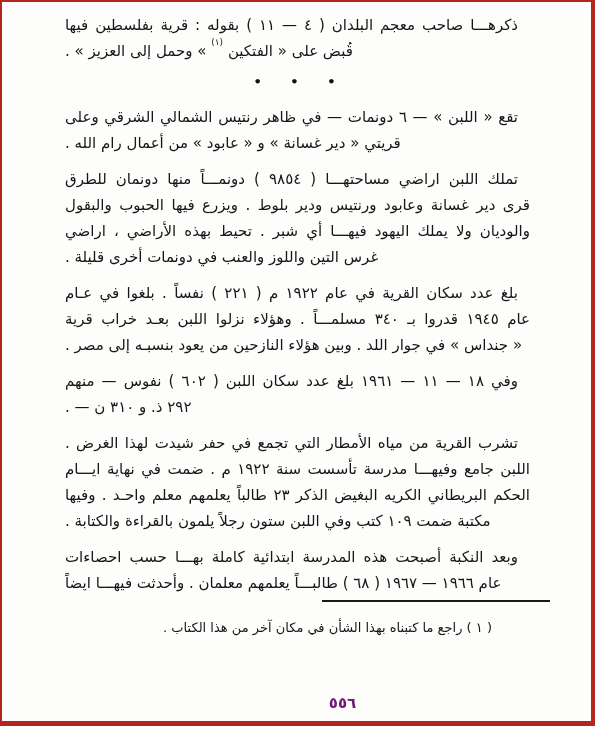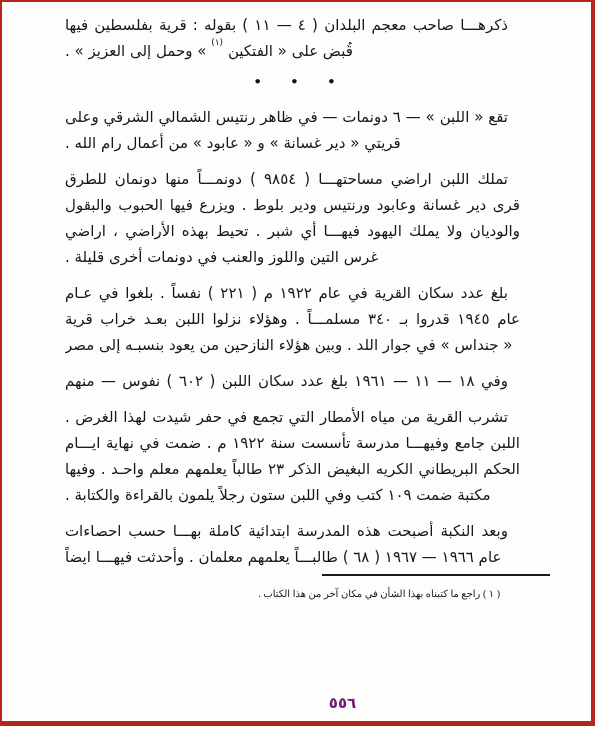--- a/index.html
+++ b/index.html
@@ -21,21 +21,21 @@
     border-bottom-width: 5px;
     padding: 10px 55px 0 63px;
     font-family: "DejaVu Sans", sans-serif;
     color: #161616;
   }
   .content {
     direction: rtl;
     unicode-bidi: embed;
   }
   .para {
-    margin: 0 16px 10px 0;
+    margin: 0 6px 10px 0;
     padding: 0;
     font-size: 15px;
     line-height: 26px;
   }
   .line {
     display: block;
     height: 26px;
     overflow: hidden;
     white-space: normal;
   }
@@ -64,26 +64,25 @@
     margin: 8px 0 14px 0;
     color: #111111;
   }
   .fn-rule {
     width: 228px;
     height: 0;
     border-top: 2px solid #1a1a1a;
     margin: 4px -14px 6px auto;
   }
   .footnote {
-    margin: 8px;
-    font-size: 10px;
+    margin: 16px;
+    font-size: 13px;
     line-height: 20px;
     text-align: right;
     padding-right: 28px;
-    font-family: Liberation Serif, serif;
   }
   .page-num {
     position: absolute;
     bottom: 9px;
     left: 92px;
     right: 0;
     text-align: center;
     font-size: 15px;
     font-weight: bold;
     letter-spacing: 4px;
@@ -116,20 +115,21 @@
     </p>
 
     <p class="para">
       <span class="line just first">بلغ عدد سكان القرية في عام ١٩٢٢ م ( ٢٢١ ) نفساً . بلغوا في عـام</span>
       <span class="line just">عام ١٩٤٥ قدروا بـ ٣٤٠ مسلمـــاً . وهؤلاء نزلوا اللبن بعـد خراب قرية</span>
       <span class="line last">« جنداس » في جوار اللد . وبين هؤلاء النازحين من يعود بنسبـه إلى مصر .</span>
     </p>
 
     <p class="para">
       <span class="line just first">وفي ١٨ — ١١ — ١٩٦١ بلغ عدد سكان اللبن ( ٦٠٢ ) نفوس — منهم</span>
+      <span class="line last">٢٩٢ ذ. و ٣١٠ ن — .</span>
     </p>
 
     <p class="para">
       <span class="line just first">تشرب القرية من مياه الأمطار التي تجمع في حفر شيدت لهذا الغرض . وفي</span>
       <span class="line just">اللبن جامع وفيهـــا مدرسة تأسست سنة ١٩٢٢ م . ضمت في نهاية ايـــام</span>
       <span class="line just">الحكم البريطاني الكريه البغيض الذكر ٢٣ طالباً يعلمهم معلم واحـد . وفيها</span>
       <span class="line last">مكتبة ضمت ١٠٩ كتب وفي اللبن ستون رجلاً يلمون بالقراءة والكتابة .</span>
     </p>
 
     <p class="para" style="margin-bottom:0;">

